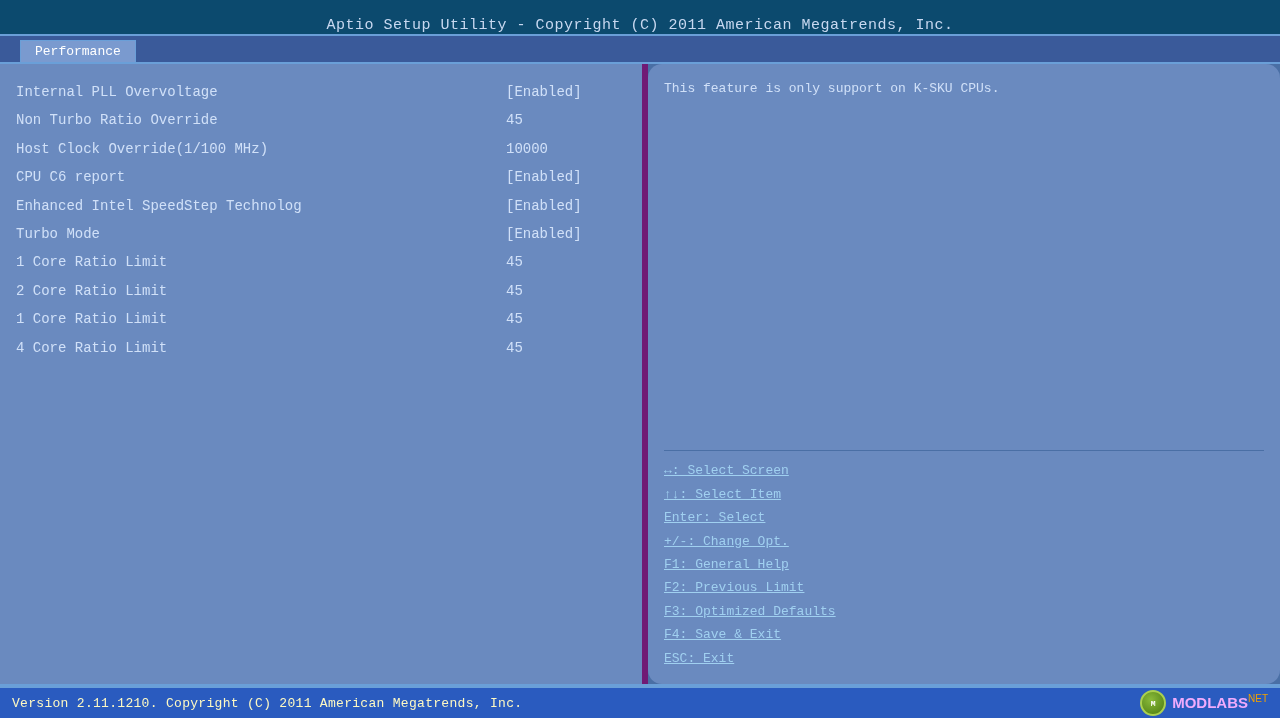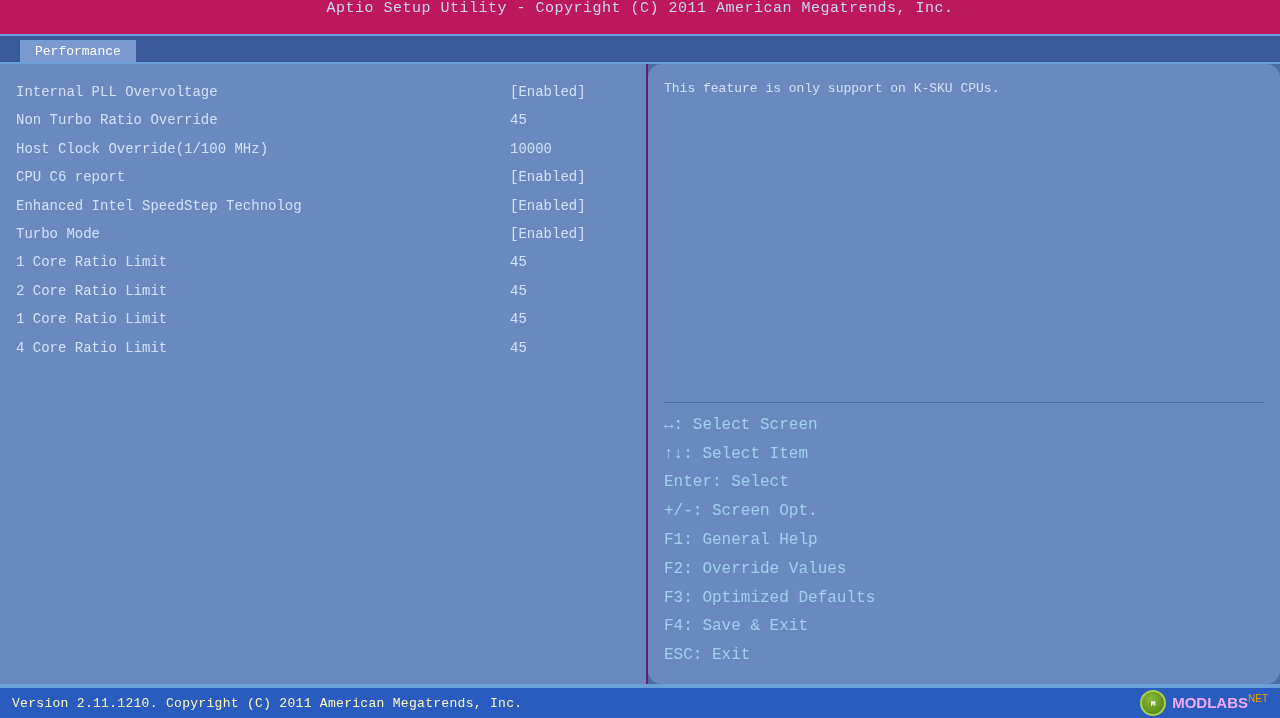--- a/index.html
+++ b/index.html
@@ -9,23 +9,23 @@
       background: #4a6fa5;
       font-family: 'Courier New', Courier, monospace;
       overflow: hidden;
       position: relative;
     }
 
     
     #top-bar {
       width: 100%;
       height: 36px;
-      background: #be185d;
-      display: flex;
-      align-items: flex-start;
+      background: #0c4a6e;
+      display: flex;
+      align-items: flex-end;
       justify-content: center;
       border-bottom: 2px solid #6a9fd8;
     }
     #top-bar-title {
       color: #c8d8f0;
       font-size: 15px;
       letter-spacing: 0.5px;
     }
 
     
@@ -60,21 +60,21 @@
       width: 100%;
       height: calc(718px - 36px - 28px - 32px);
       border-bottom: 2px solid #6a9fd8;
     }
 
     
     #left-panel {
       flex: 0 0 648px;
       background: #6a8abf;
       padding: 14px 16px;
-      border-right: 2px solid #701a75;
+      border-right: 6px solid #701a75;
       overflow: hidden;
     }
 
     .menu-item {
       display: flex;
       justify-content: space-between;
       padding: 3px 0;
       font-size: 14px;
       color: #d0e0f8;
       cursor: pointer;
@@ -107,22 +107,23 @@
     }
 
     #divider-right {
       border: none;
       border-top: 1px solid #4a6fa5;
       margin: 8px 0;
     }
 
     #key-help {
       color: #a0d0f0;
-      font-size: 16px;
+      font-size: 13px;
       line-height: 1.8;
+      text-decoration: underline;
     }
     #key-help div {
       color: #a0d0f0;
     }
 
     
     #bottom-bar {
       width: 100%;
       height: 32px;
       background: #2a5bbf;
@@ -217,23 +218,23 @@
 
   <div id="right-panel">
     <div id="help-text">This feature is only support
 on K-SKU CPUs.</div>
     <div>
       <hr id="divider-right">
       <div id="key-help">
           <div>↔: Select Screen</div>
           <div>↑↓: Select Item</div>
           <div>Enter: Select</div>
-          <div>+/-: Screen Opt.</div>
+          <div>+/-: Change Opt.</div>
           <div>F1: General Help</div>
-          <div>F2: Override Values</div>
+          <div>F2: Previous Limit</div>
           <div>F3: Optimized Defaults</div>
           <div>F4: Save &amp; Exit</div>
           <div>ESC: Exit</div>
         </div>
     </div>
   </div>
 
 </div>
 
 <div id="bottom-bar">

